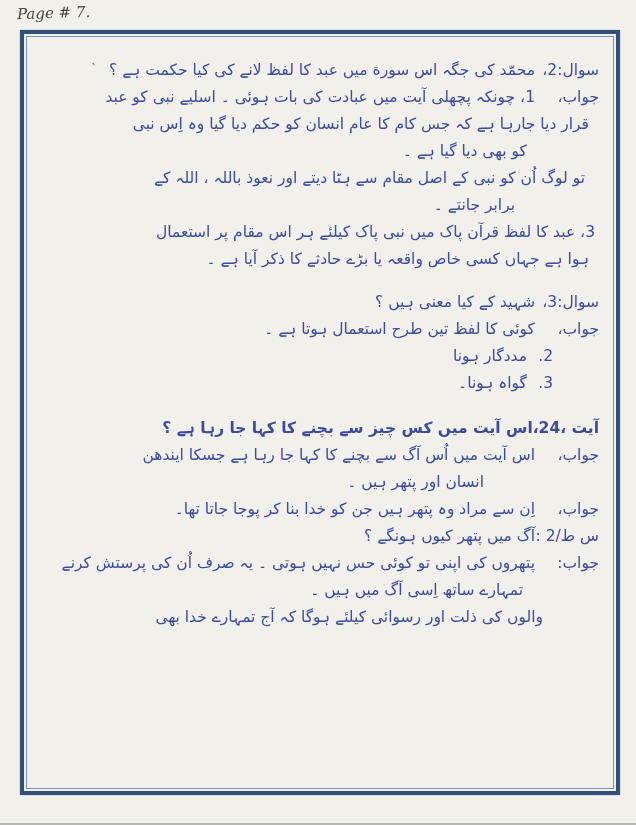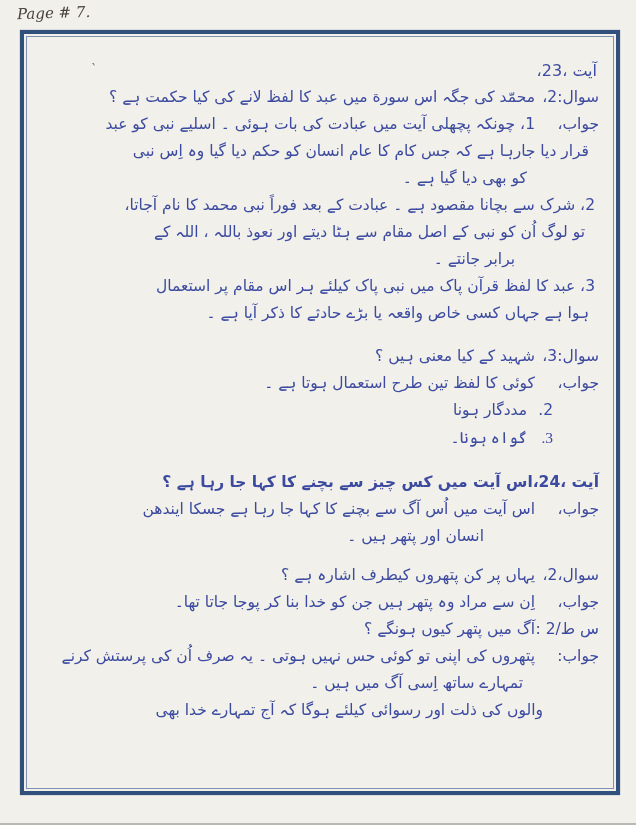--- a/index.html
+++ b/index.html
@@ -69,38 +69,35 @@
 </head>
 <body>
 
 <div class="page-label">Page # 7.</div>
 
 <div class="stray-mark">‵</div>
 
 <div class="frame">
   <div class="inner">
     <div class="content">
-        <div class="line heading" style="padding-right: 2px;"><span class="text">آیت ،23،</span></div>
         <div class="line labeled"><span class="label">سوال:2،</span><span class="text">محمّد کی جگہ اس سورة میں عبد کا لفظ لانے کی کیا حکمت ہے ؟</span></div>
         <div class="line labeled"><span class="label">جواب،</span><span class="text">1، چونکہ پچھلی آیت میں عبادت کی بات ہوئی ۔ اسلیے نبی کو عبد</span></div>
         <div class="line cont" style="padding-right: 10px;"><span class="text">قرار دیا جارہا ہے کہ جس کام کا عام انسان کو حکم دیا گیا وہ اِس نبی</span></div>
         <div class="line cont" style="padding-right: 72px;"><span class="text">کو بھی دیا گیا ہے ۔</span></div>
-        <div class="line cont" style="padding-right: 4px;"><span class="text">2، شرک سے بچانا مقصود ہے ۔ عبادت کے بعد فوراً نبی محمد کا نام آجاتا،</span></div>
         <div class="line cont" style="padding-right: 14px;"><span class="text">تو لوگ اُن کو نبی کے اصل مقام سے ہٹا دیتے اور نعوذ باللہ ، اللہ کے</span></div>
         <div class="line cont" style="padding-right: 84px;"><span class="text">برابر جانتے ۔</span></div>
         <div class="line cont" style="padding-right: 4px;"><span class="text">3، عبد کا لفظ قرآن پاک میں نبی پاک کیلئے ہر اس مقام پر استعمال</span></div>
         <div class="line cont" style="padding-right: 10px;"><span class="text">ہوا ہے جہاں کسی خاص واقعہ یا بڑے حادثے کا ذکر آیا ہے ۔</span></div>
         <div class="line labeled" style="margin-top: 24px;"><span class="label">سوال:3،</span><span class="text">شہید کے کیا معنی ہیں ؟</span></div>
         <div class="line labeled"><span class="label">جواب،</span><span class="text">کوئی کا لفظ تین طرح استعمال ہوتا ہے ۔</span></div>
         <div class="line list" style="padding-right: 46px;"><span class="label">2.</span><span class="text">مددگار ہونا</span></div>
-        <div class="line list" style="padding-right: 46px; font-family: Liberation Serif, serif;"><span class="label">3.</span><span class="text">گواہ ہونا۔</span></div>
+        <div class="line list" style="padding-right: 46px;"><span class="label">3.</span><span class="text">گواہ ہونا۔</span></div>
         <div class="line labeled" style="margin-top: 26px; font-weight: bold;"><span class="label">آیت ،24،</span><span class="text">اس آیت میں کس چیز سے بچنے کا کہا جا رہا ہے ؟</span></div>
         <div class="line labeled"><span class="label">جواب،</span><span class="text">اس آیت میں اُس آگ سے بچنے کا کہا جا رہا ہے جسکا ایندھن</span></div>
         <div class="line cont" style="padding-right: 115px;"><span class="text">انسان اور پتھر ہیں ۔</span></div>
-        <div class="line labeled" style="margin-top: 20px;"><span class="label">سوال،2،</span><span class="text">یہاں پر کن پتھروں کیطرف اشارہ ہے ؟</span></div>
         <div class="line labeled"><span class="label">جواب،</span><span class="text">اِن سے مراد وہ پتھر ہیں جن کو خدا بنا کر پوجا جاتا تھا۔</span></div>
         <div class="line labeled"><span class="label">س ط/2 :</span><span class="text">آگ میں پتھر کیوں ہونگے ؟</span></div>
         <div class="line labeled"><span class="label">جواب:</span><span class="text">پتھروں کی اپنی تو کوئی حس نہیں ہوتی ۔ یہ صرف اُن کی پرستش کرنے</span></div>
         <div class="line cont" style="padding-right: 76px;"><span class="text">تمہارے ساتھ اِسی آگ میں ہیں ۔</span></div>
         <div class="line cont" style="padding-right: 56px;"><span class="text">والوں کی ذلت اور رسوائی کیلئے ہوگا کہ آج تمہارے خدا بھی</span></div>
       </div>
   </div>
 </div>
 
 <div class="scan-edge"></div>

